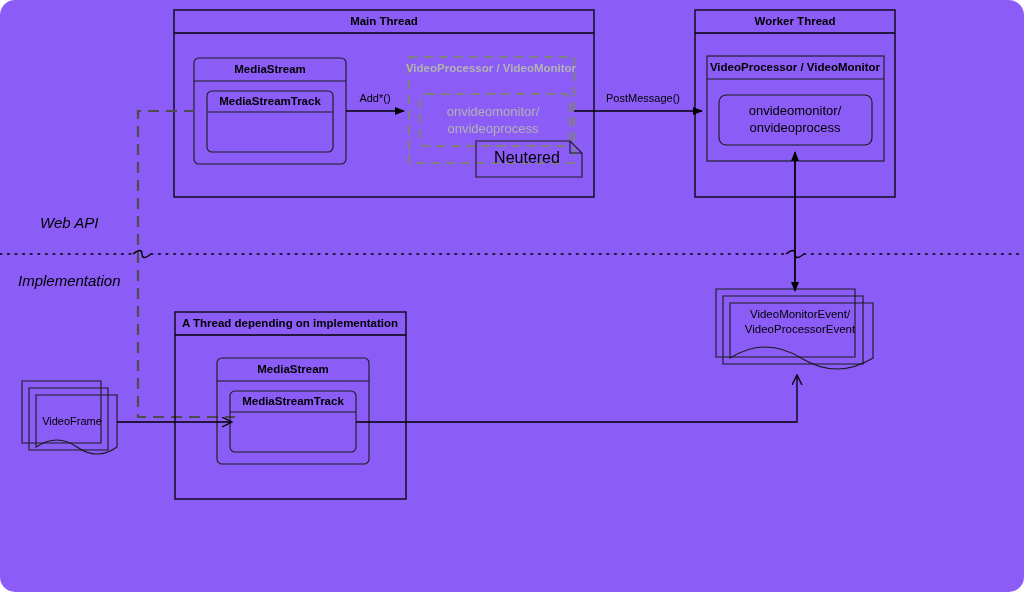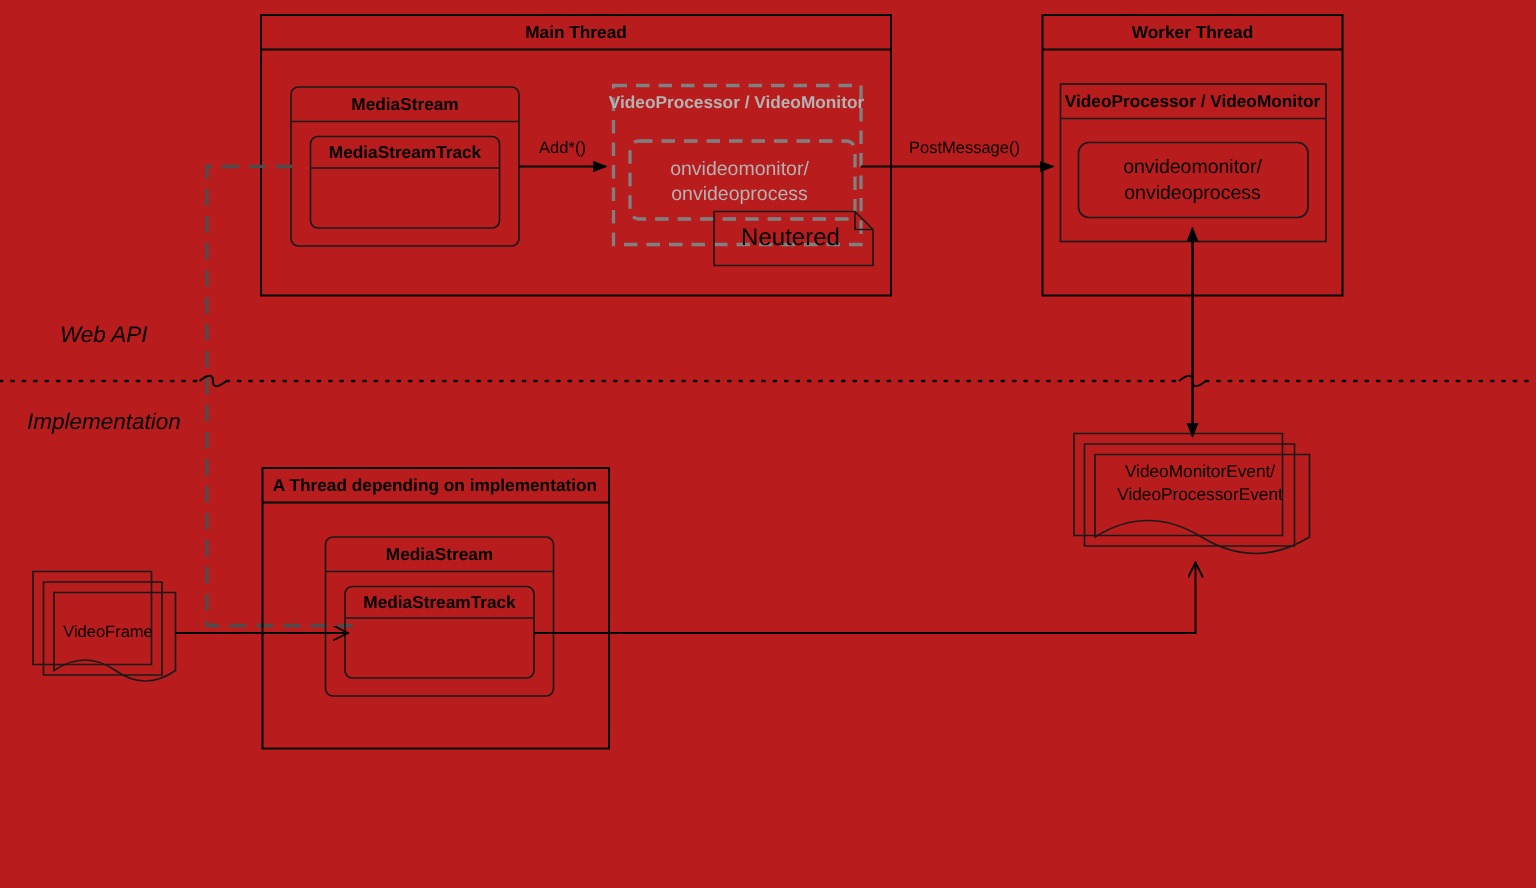--- a/index.html
+++ b/index.html
@@ -4,23 +4,24 @@
 <style>
   html, body {
     margin: 0;
     padding: 0;
     background: #ffffff;
   }
   #canvas {
     position: relative;
     width: 1024px;
     height: 592px;
-    background: #b91c1c;
+    background: #8b5cf6;
     font-family: "Liberation Sans", sans-serif;
     overflow: hidden;
+    border-radius: 15px;
   }
   svg.diagram {
     position: absolute;
     left: 0;
     top: 0;
     width: 1024px;
     height: 592px;
   }
   text {
     font-family: "Liberation Sans", sans-serif;

